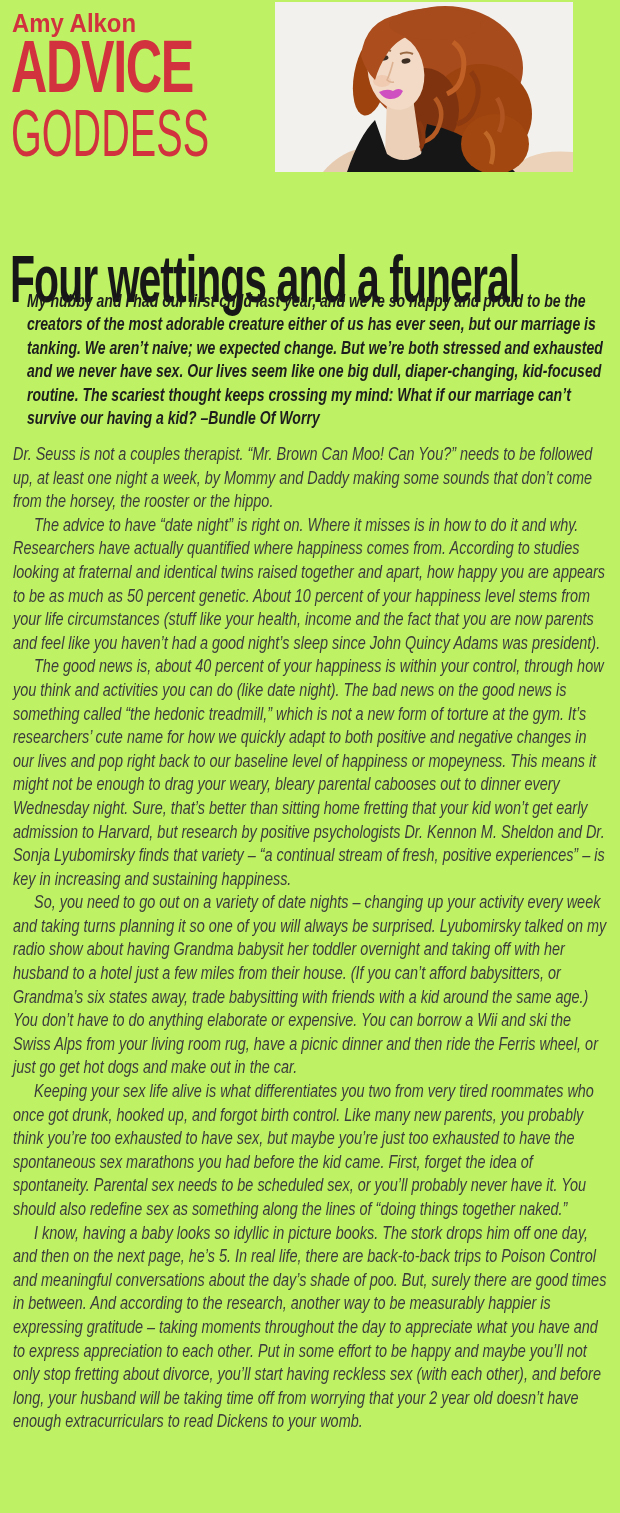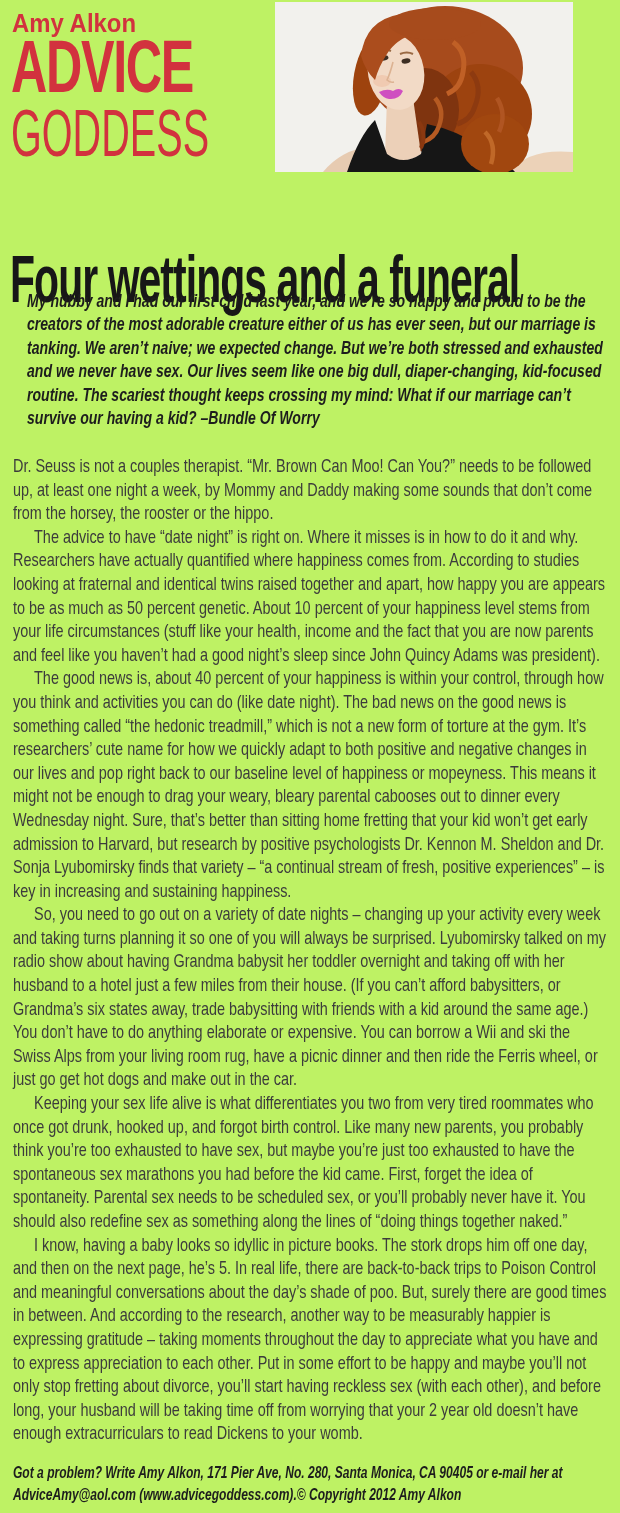--- a/index.html
+++ b/index.html
@@ -31,21 +31,21 @@
     font-size:66px; font-weight:800; line-height:1; letter-spacing:-1.5px;
     color:#171717; transform:scaleX(0.62); transform-origin:0 0; white-space:nowrap;
   }
   
   .qwrap { position:absolute; left:27px; top:289px; width:592px; }
   .question {
     transform:scaleX(0.74); transform-origin:0 0; width:135.14%;
     font-size:19px; font-weight:700; font-style:italic;
     line-height:23.4px; color:#1d1d1d;
   }
-  .awrap { position:absolute; left:13px; top:454px; width:594px; }
+  .awrap { position:absolute; left:13px; top:442px; width:594px;font-style:italic; }
   .answer {
     transform:scaleX(0.78); transform-origin:0 0; width:128.2%;
     font-size:18.5px; font-weight:400; line-height:23.6px; color:#3c3c3c;
   }
   .answer p { margin:0; }
   .answer p.indent { text-indent:27px; }
   .fwrap { position:absolute; left:13px; top:1461px; width:594px; }
   .footer {
     transform:scaleX(0.73); transform-origin:0 0; width:136.9%;
     font-size:16.5px; font-weight:700; font-style:italic;
@@ -114,17 +114,14 @@
     <div class="answer">
       <p>Dr. Seuss is not a couples therapist. “Mr. Brown Can Moo! Can You?” needs to be followed up, at least one night a week, by Mommy and Daddy making some sounds that don’t come from the horsey, the rooster or the hippo.</p>
       <p class="indent">The advice to have “date night” is right on. Where it misses is in how to do it and why. Researchers have actually quantified where happiness comes from. According to studies looking at fraternal and identical twins raised together and apart, how happy you are appears to be as much as 50 percent genetic. About 10 percent of your happiness level stems from your life circumstances (stuff like your health, income and the fact that you are now parents and feel like you haven’t had a good night’s sleep since John Quincy Adams was president).</p>
       <p class="indent">The good news is, about 40 percent of your happiness is within your control, through how you think and activities you can do (like date night). The bad news on the good news is something called “the hedonic treadmill,” which is not a new form of torture at the gym. It’s researchers’ cute name for how we quickly adapt to both positive and negative changes in our lives and pop right back to our baseline level of happiness or mopeyness. This means it might not be enough to drag your weary, bleary parental cabooses out to dinner every Wednesday night. Sure, that’s better than sitting home fretting that your kid won’t get early admission to Harvard, but research by positive psychologists Dr. Kennon M. Sheldon and Dr. Sonja Lyubomirsky finds that variety  – “a continual stream of fresh, positive experiences”  – is key in increasing and sustaining happiness.</p>
       <p class="indent">So, you need to go out on a variety of date nights  – changing up your activity every week and taking turns planning it so one of you will always be surprised. Lyubomirsky talked on my radio show about having Grandma babysit her toddler overnight and taking off with her husband to a hotel just a few miles from their house. (If you can’t afford babysitters, or Grandma’s six states away, trade babysitting with friends with a kid around the same age.) You don’t have to do anything elaborate or expensive. You can borrow a Wii and ski the Swiss Alps from your living room rug, have a picnic dinner and then ride the Ferris wheel, or just go get hot dogs and make out in the car.</p>
       <p class="indent">Keeping your sex life alive is what differentiates you two from very tired roommates who once got drunk, hooked up, and forgot birth control. Like many new parents, you probably think you’re too exhausted to have sex, but maybe you’re just too exhausted to have the spontaneous sex marathons you had before the kid came. First, forget the idea of spontaneity. Parental sex needs to be scheduled sex, or you’ll probably never have it. You should also redefine sex as something along the lines of “doing things together naked.”</p>
       <p class="indent">I know, having a baby looks so idyllic in picture books. The stork drops him off one day, and then on the next page, he’s 5. In real life, there are back-to-back trips to Poison Control and meaningful conversations about the day’s shade of poo. But, surely there are good times in between. And according to the research, another way to be measurably happier is expressing gratitude  – taking moments throughout the day to appreciate what you have and to express appreciation to each other. Put in some effort to be happy and maybe you’ll not only stop fretting about divorce, you’ll start having reckless sex (with each other), and before long, your husband will be taking time off from worrying that your 2 year old doesn’t have enough extracurriculars to read Dickens to your womb.</p>
     </div>
   </div>
 
-  <div class="fwrap">
-    <div class="footer">Got a problem? Write Amy Alkon, 171 Pier Ave, No. 280, Santa Monica, CA 90405 or e-mail her at AdviceAmy@aol.com (www.advicegoddess.com).© Copyright 2012 Amy Alkon</div>
-  </div>
 
 </div>
 
 </body></html>

